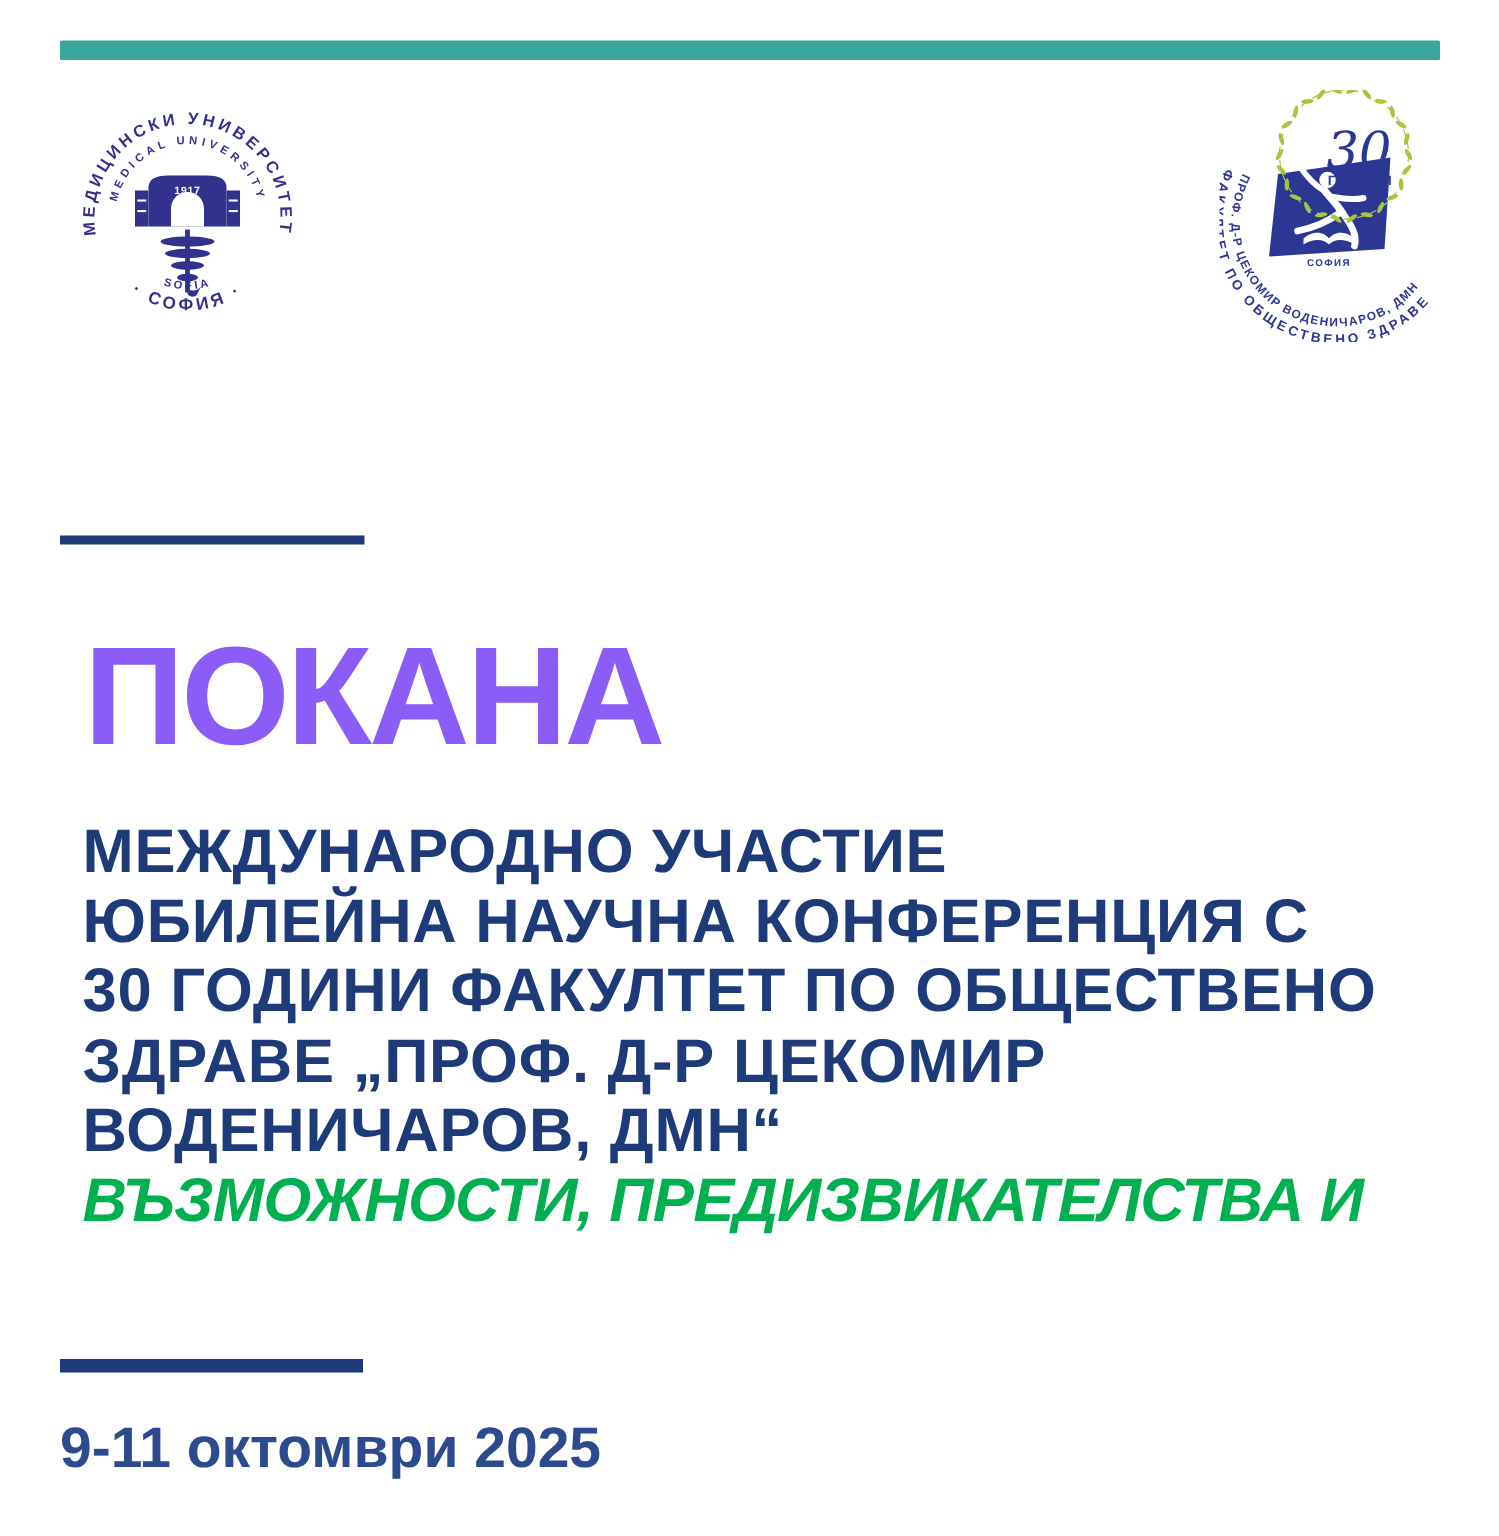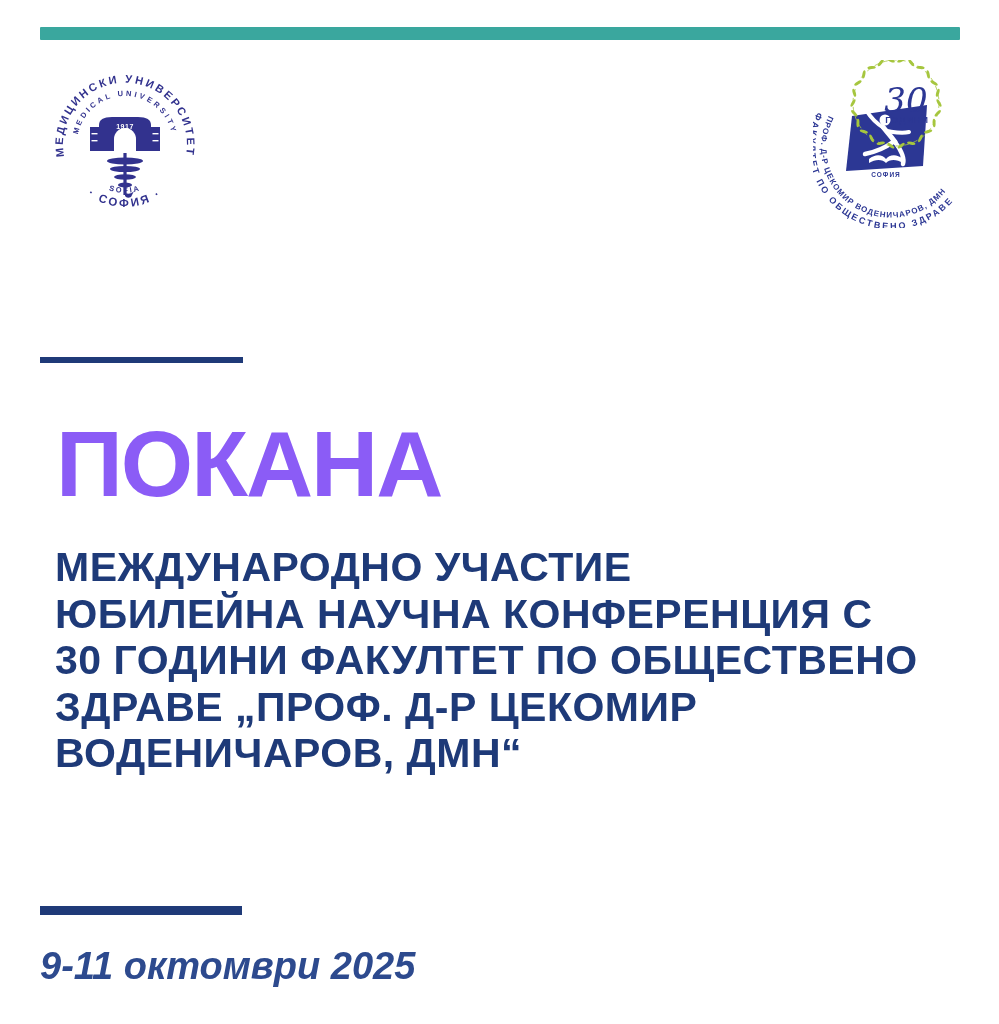--- a/index.html
+++ b/index.html
@@ -22,21 +22,21 @@
     white-space:nowrap;
   }
   .conf-block{
     position:absolute;left:55px;top:544px;width:900px;
     font-weight:bold;font-size:41px;line-height:46.6px;letter-spacing:0.5px;
   }
   .line-navy{color:#1e3a78;white-space:nowrap;}
   .line-green{color:#00b050;font-style:italic;white-space:nowrap;letter-spacing:-0.5px;}
   .event-date{
     position:absolute;left:40px;top:945px;
-    font-style:italic;font-weight:600;font-size:38px;color:#2d4a8e;white-space:nowrap;
+    font-weight:600;font-size:38px;color:#2d4a8e;white-space:nowrap;
   }
   .seal-ring{font-weight:bold;fill:#32328e;}
   .seal-ring-cy{font-size:11px;letter-spacing:2.5px;}
   .seal-ring-en{font-size:7.5px;letter-spacing:2.8px;}
   .seal-ring-cyb{font-size:11.5px;letter-spacing:2.5px;}
   .seal-ring-enb{font-size:7.5px;letter-spacing:2px;}
   .emb-arc{font-weight:bold;fill:#2c3794;}
   .emb-arc-outer{font-size:9px;letter-spacing:2.2px;}
   .emb-arc-inner{font-size:8px;letter-spacing:1px;}
   .emb-30{font-family:"DejaVu Serif",serif;font-style:italic;font-size:34px;fill:#2c3794;}
@@ -151,17 +151,18 @@
 <div class="rule rule-1"></div>
 
 <div class="main-title">ПОКАНА</div>
 
 <div class="conf-block">
   <div class="line-navy">МЕЖДУНАРОДНО УЧАСТИЕ</div>
   <div class="line-navy">ЮБИЛЕЙНА НАУЧНА КОНФЕРЕНЦИЯ С</div>
   <div class="line-navy">30 ГОДИНИ ФАКУЛТЕТ ПО ОБЩЕСТВЕНО</div>
   <div class="line-navy">ЗДРАВЕ „ПРОФ. Д-Р ЦЕКОМИР</div>
   <div class="line-navy">ВОДЕНИЧАРОВ, ДМН“</div>
+  <div class="line-green">ВЪЗМОЖНОСТИ, ПРЕДИЗВИКАТЕЛСТВА И</div>
 </div>
 
 <div class="rule rule-2"></div>
 
 <div class="event-date">9-11 октомври 2025</div>
 
 </body></html>

